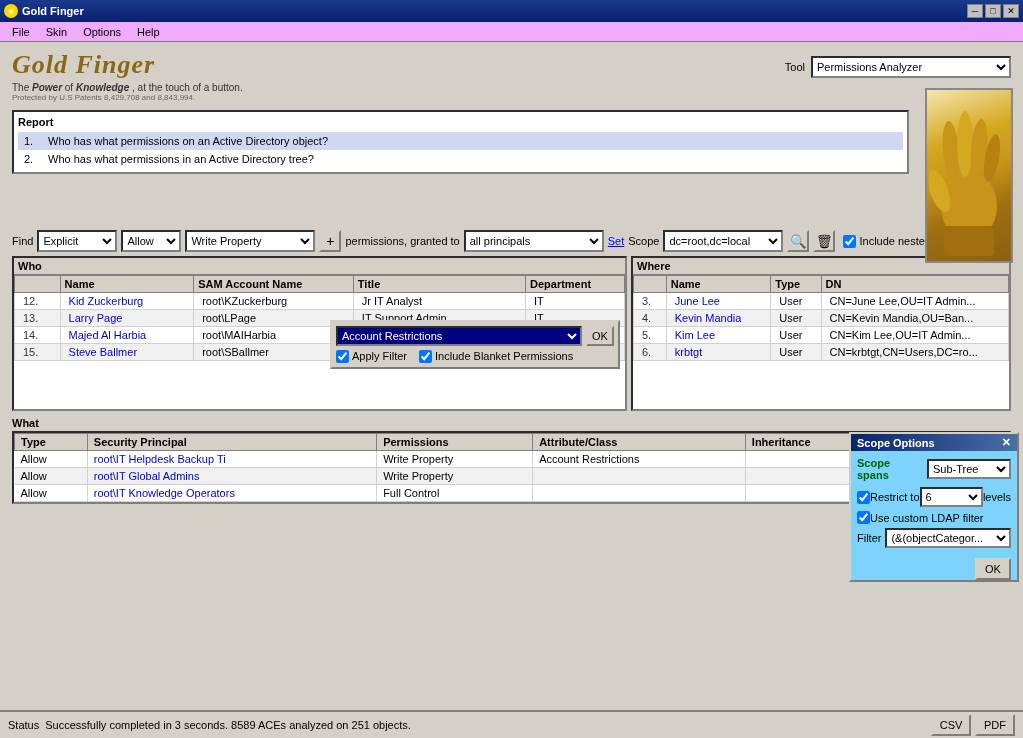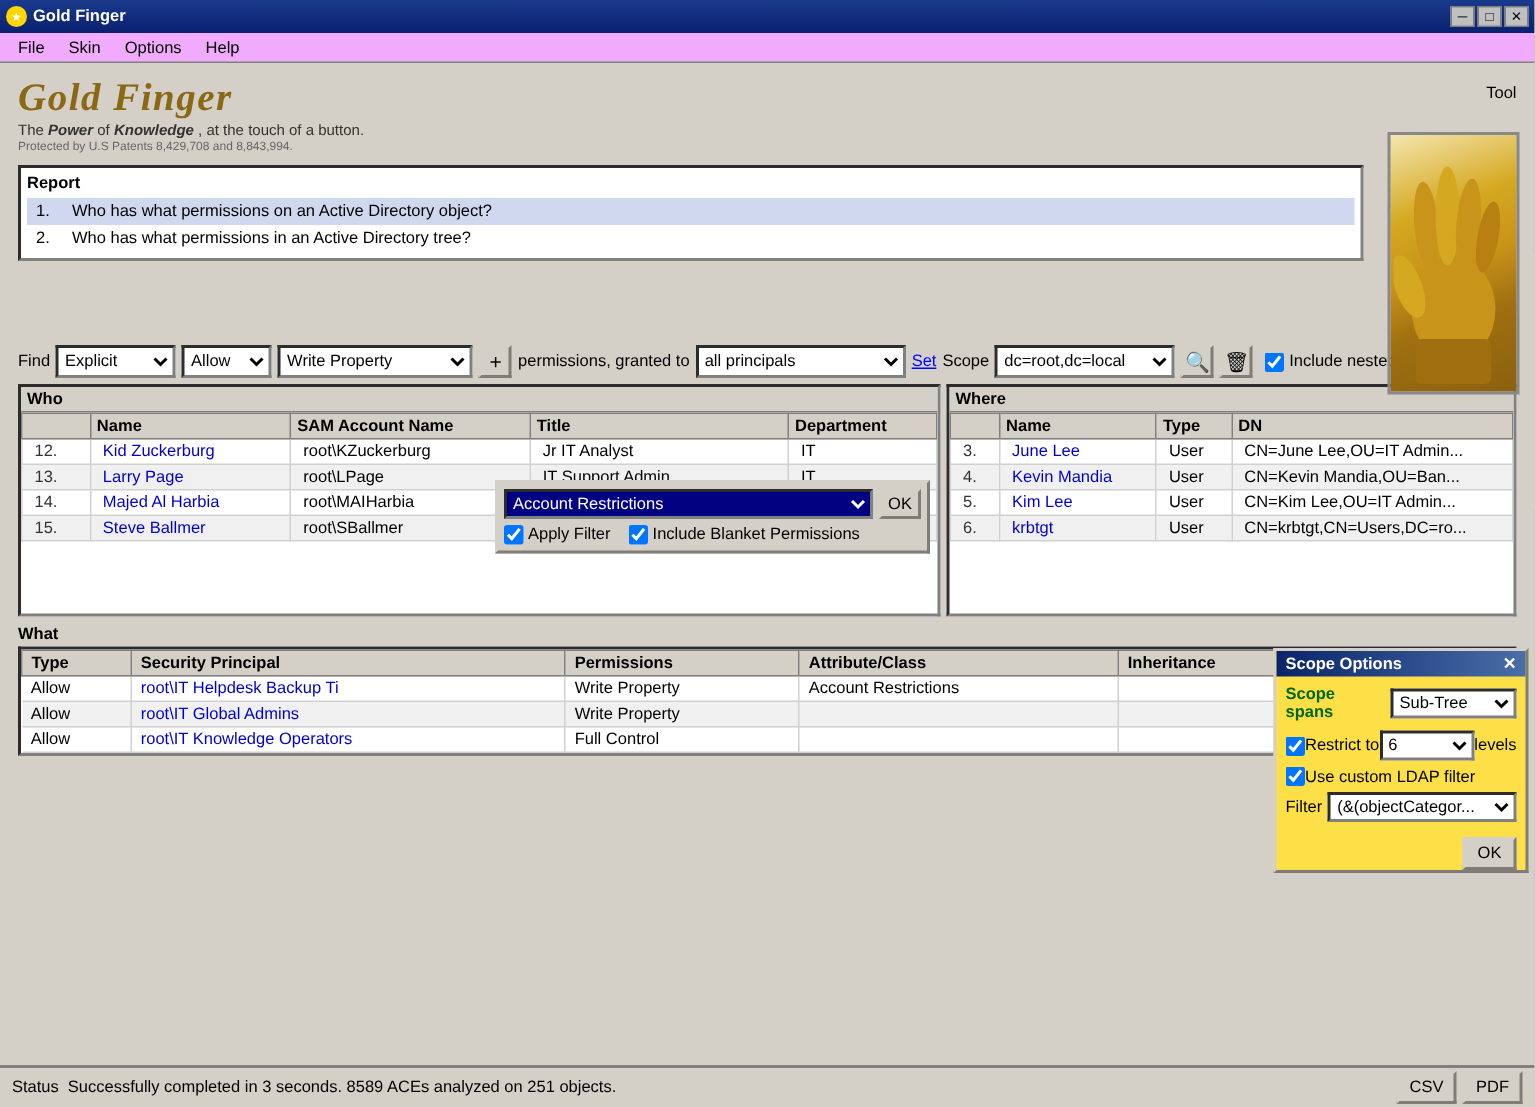--- a/index.html
+++ b/index.html
@@ -80,21 +80,21 @@
     .what-table th { background: #d4d0c8; border: 1px solid #808080; padding: 2px 6px; text-align: left; font-weight: bold; cursor: pointer; white-space: nowrap; }
     .what-table td { border-right: 1px solid #d0d0d0; border-bottom: 1px solid #d0d0d0; padding: 2px 6px; white-space: nowrap; }
     .what-table tr:nth-child(even) td { background: #f0f0f0; }
     
     
     .status-bar { position: absolute; bottom: 0; left: 0; right: 0; background: #d4d0c8; border-top: 2px solid #808080; padding: 3px 8px; display: flex; align-items: center; justify-content: space-between; height: 28px; }
     .status-buttons { display: flex; gap: 4px; }
     .status-btn { height: 22px; width: 40px; background: #d4d0c8; border: 2px outset #d4d0c8; cursor: pointer; font-size: 11px; }
     
     
-    .scope-popup { position: absolute; right: 4px; top: 390px; width: 170px; background: #fde047; border: 2px outset #d4d0c8; z-index: 200; }
+    .scope-popup { position: absolute; right: 4px; top: 390px; width: 170px; background: #7dd3fc; border: 2px outset #d4d0c8; z-index: 200; }
     .scope-popup-title { background: linear-gradient(to right, #0a246a, #4a6ea8); color: white; padding: 2px 6px; font-size: 11px; font-weight: bold; display: flex; justify-content: space-between; align-items: center; }
     .scope-popup-close { cursor: pointer; font-size: 11px; }
     .scope-popup-content { padding: 6px; }
     .scope-row { display: flex; align-items: center; gap: 4px; margin-bottom: 6px; font-size: 11px; }
     .scope-label { font-weight: bold; color: #006600; }
     .scope-select { height: 20px; font-size: 11px; background: white; border: 2px inset #808080; flex: 1; }
     .scope-check { display: flex; align-items: center; gap: 0; font-size: 11px; margin-bottom: 4px; }
     .scope-ok-btn { float: right; height: 22px; width: 36px; background: #d4d0c8; border: 2px outset #d4d0c8; cursor: pointer; font-size: 11px; margin-top: 4px; }
     
     
@@ -132,20 +132,25 @@
         <span>The </span>
         <span class="power">Power</span>
         <span> of </span>
         <span class="knowledge">Knowledge</span>
         <span>, at the touch of a button.</span>
       </div>
       <div class="patent">Protected by U.S Patents 8,429,708 and 8,843,994.</div>
     </div>
     <div class="tool-area">
       <span class="tool-label">Tool</span>
+      <select class="tool-select">
+        <option>Permissions Analyzer</option>
+        <option>Delegation Wizard</option>
+        <option>Password Manager</option>
+      </select>
     </div>
   </div>
 
   <div class="hand-img">
     <svg class="hand-svg" viewBox="0 0 80 160" xmlns="http://www.w3.org/2000/svg">
 
       <ellipse cx="40" cy="110" rx="28" ry="35" fill="#c8941a"></ellipse>
 
       <ellipse cx="10" cy="95" rx="9" ry="22" fill="#d4a820" transform="rotate(-20,10,95)"></ellipse>
 

